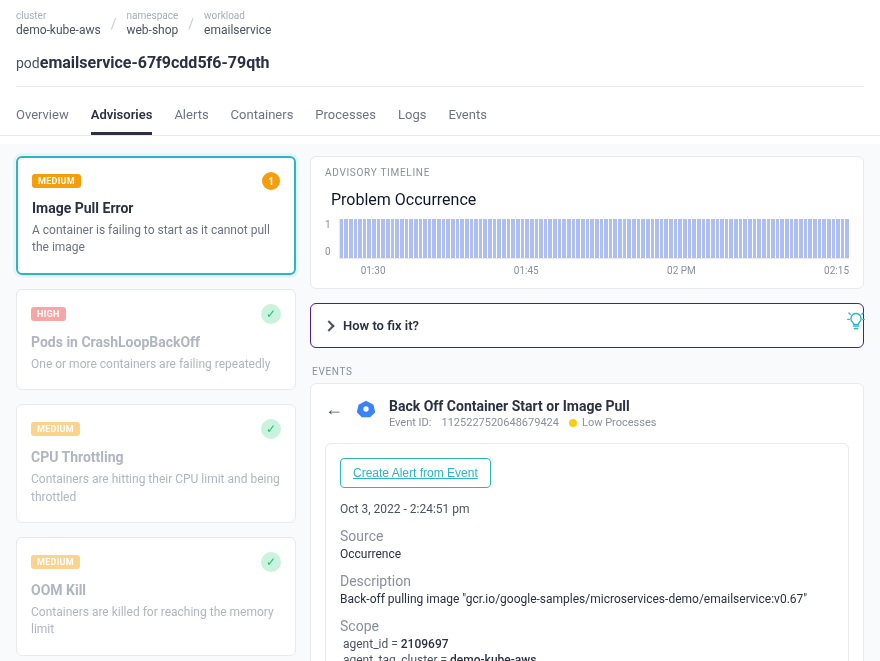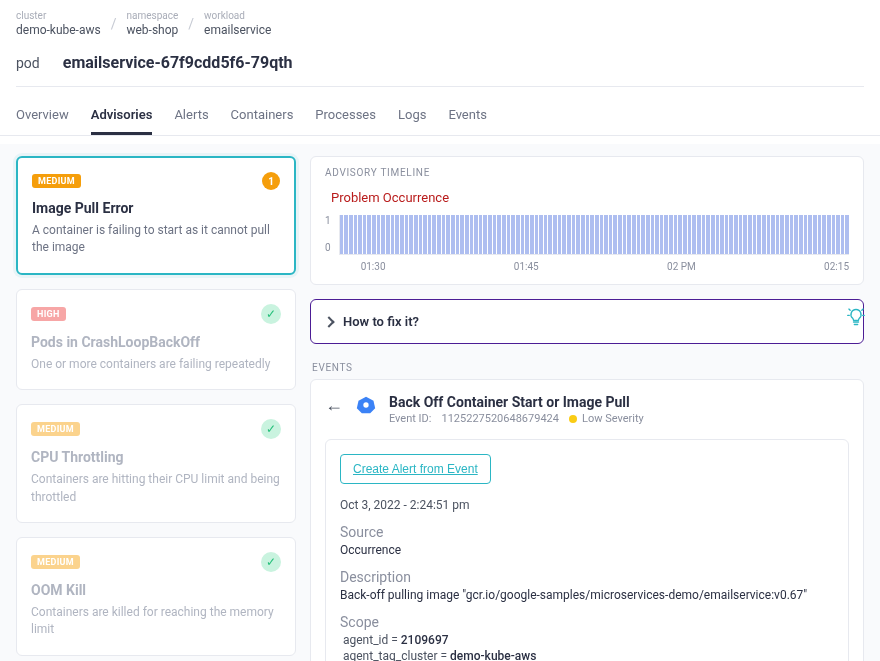--- a/index.html
+++ b/index.html
@@ -18,21 +18,21 @@
     align-items: center;
     gap: 10px;
     font-size: 11px;
     color: #8a8f9e;
     margin-bottom: 16px;
   }
   .crumb { display: flex; flex-direction: column; gap: 2px; }
   .crumb .lab { color: #a9adb8; font-size: 10px; }
   .crumb .val { color: #4b5260; font-size: 12px; }
   .sep { color: #c6cad3; font-size: 14px; }
-  .pod-row { display: flex; align-items: baseline; gap: 23px; margin-bottom: 14px; text-align: center; }
+  .pod-row { display: flex; align-items: baseline; gap: 0; margin-bottom: 14px; text-align: center; }
   .pod-row .pre { color: #4b5260; font-size: 14px; }
   .pod-row h1 { font-size: 16px; font-weight: 700; color: #2b3043; }
   .divider { height: 1px; background: #e7e9ef; margin: 0 0 10px 0; }
   .tabs {
     display: flex;
     gap: 22px;
     padding: 0 16px;
     border-bottom: 1px solid #e7e9ef;
     margin-bottom: 8px;
   }
@@ -106,21 +106,21 @@
     text-transform: uppercase;
   }
   .section-title {
     font-size: 10px;
     letter-spacing: .7px;
     color: #8a8f9e;
     text-transform: uppercase;
     padding: 4px 2px 6px;
   }
   .chart-wrap { padding: 4px 14px 12px; }
-  .chart-title { font-size: 13px; color: #b91c1c; margin: 4px 0 10px 6px; }
+  .chart-title { font-size: 16px; color: #0f172a; margin: 4px 0 10px 6px; }
   .chart {
     display: flex; gap: 8px;
   }
   .yaxis {
     display: flex; flex-direction: column; justify-content: space-between;
     font-size: 10px; color: #8a8f9e; height: 40px; padding-bottom: 2px;
   }
   .bars {
     flex: 1;
   }
@@ -430,21 +430,21 @@
                 <circle cx="12" cy="12" r="3.2" fill="#fff"></circle>
               </svg>
           </span>
           <div style="flex:1">
             <div class="ev-title">Back Off Container Start or Image Pull</div>
             <div class="ev-sub">
               <span>Event ID:</span>
               <span>1125227520648679424</span>
               <span style="display:inline-flex;align-items:center;gap:5px">
                 <span class="sev-dot"></span>
-                <span>Low Severity</span>
+                <span>Low Processes</span>
               </span>
             </div>
           </div>
         </div>
 
         <div class="ev-body">
           <button class="btn-outline">Create Alert from Event</button>
           <div class="ts">Oct 3, 2022 - 2:24:51 pm</div>
 
           <div class="kv">

